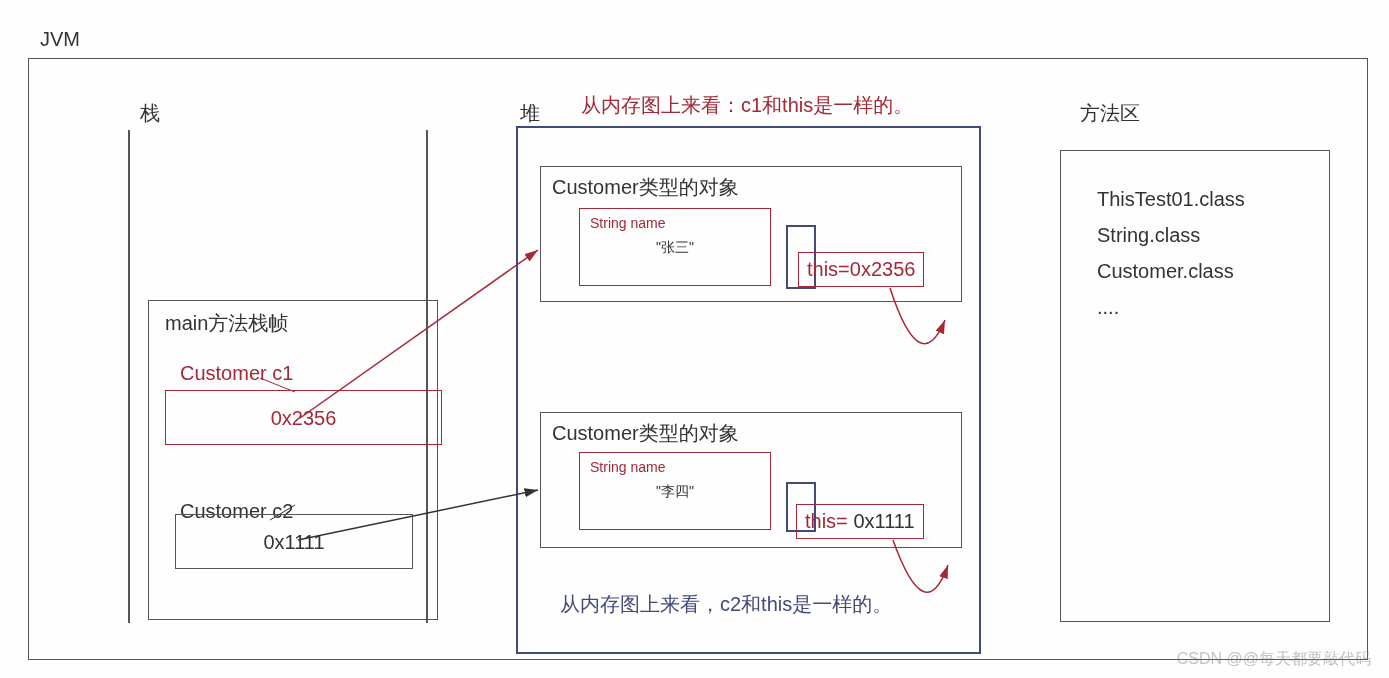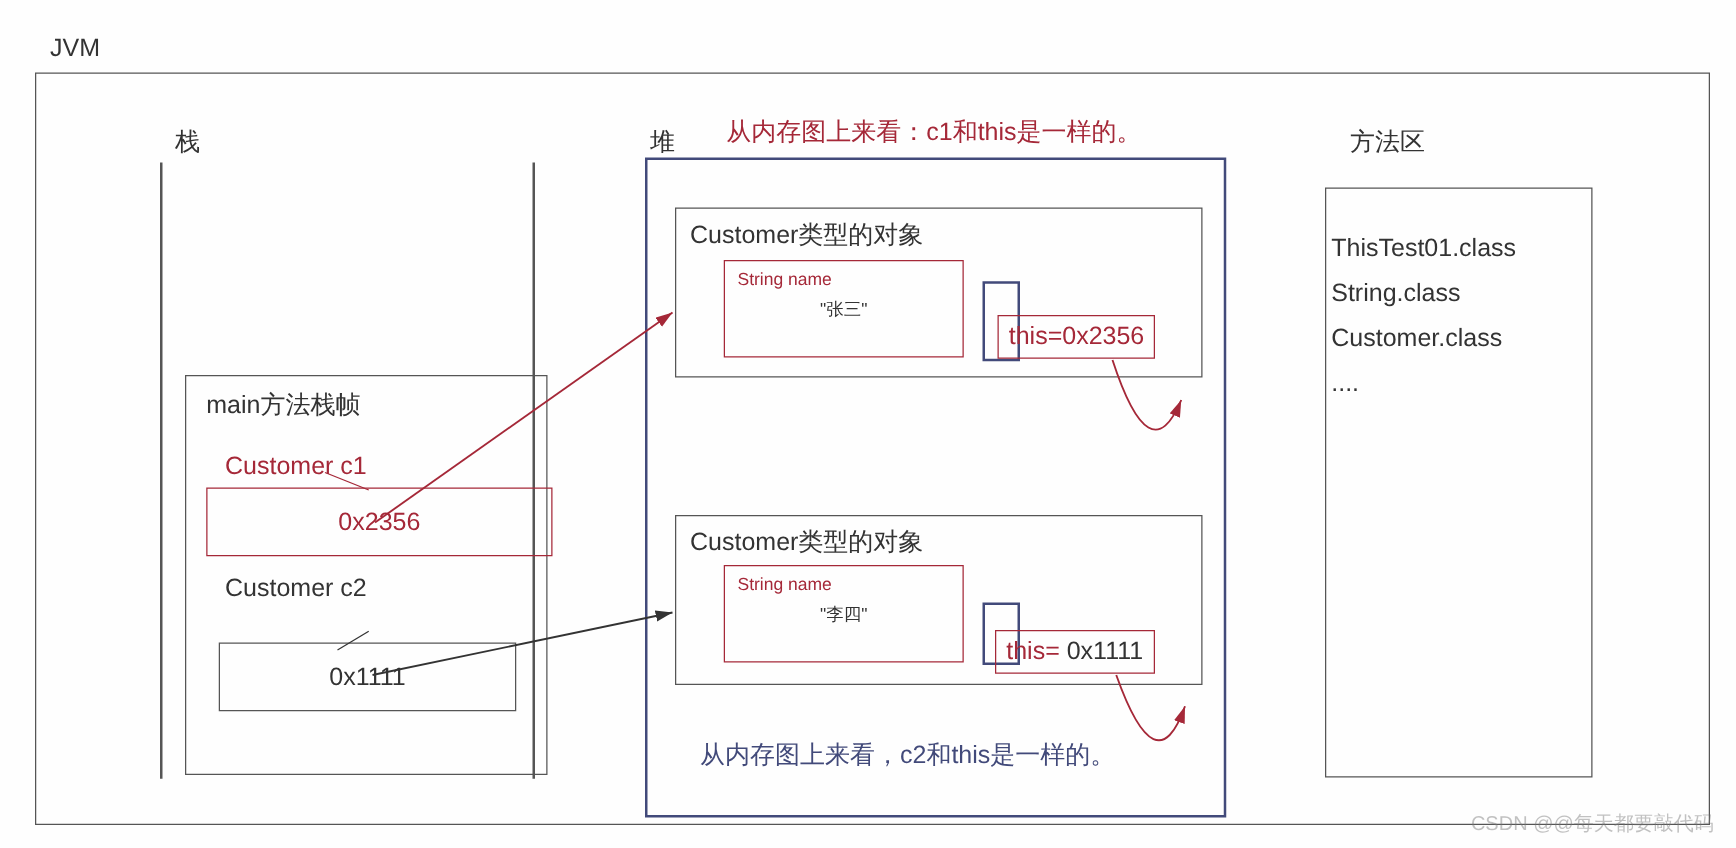--- a/index.html
+++ b/index.html
@@ -53,21 +53,21 @@
     .c1-box {
       position: absolute;
       left: 165px; top: 390px;
       width: 277px; height: 55px;
       border: 1px solid #a52838;
       text-align: center; line-height: 55px;
       font-size: 20px; color: #a52838;
     }
     .c2-label {
       position: absolute;
-      left: 180px; top: 460px;
+      left: 180px; top: 500px;
       font-size: 20px;
     }
     .c2-box {
       position: absolute;
       left: 175px; top: 514px;
       width: 238px; height: 55px;
       border: 1px solid #555;
       text-align: center; line-height: 55px;
       font-size: 20px;
     }
@@ -122,23 +122,23 @@
     .note2 {
       position: absolute;
       left: 560px; top: 588px;
       width: 370px;
       font-size: 20px; color: #424a7a;
       line-height: 1.6;
     }
     .method-box {
       position: absolute;
       left: 1060px; top: 150px;
-      width: 214px; height: 472px;
-      border: 1px solid #555;
-      padding: 30px 4px;
+      width: 270px; height: 472px;
+      border: 1px solid #555;
+      padding: 30px 36px;
       font-size: 20px; line-height: 1.8;
     }
     .svg-layer {
       position: absolute; left: 0; top: 0; width: 1389px; height: 678px;
       pointer-events: none;
     }
     .watermark {
       position: absolute;
       right: 18px; bottom: 8px;
       font-size: 16px; color: rgba(120,120,120,0.45); text-align: right;

